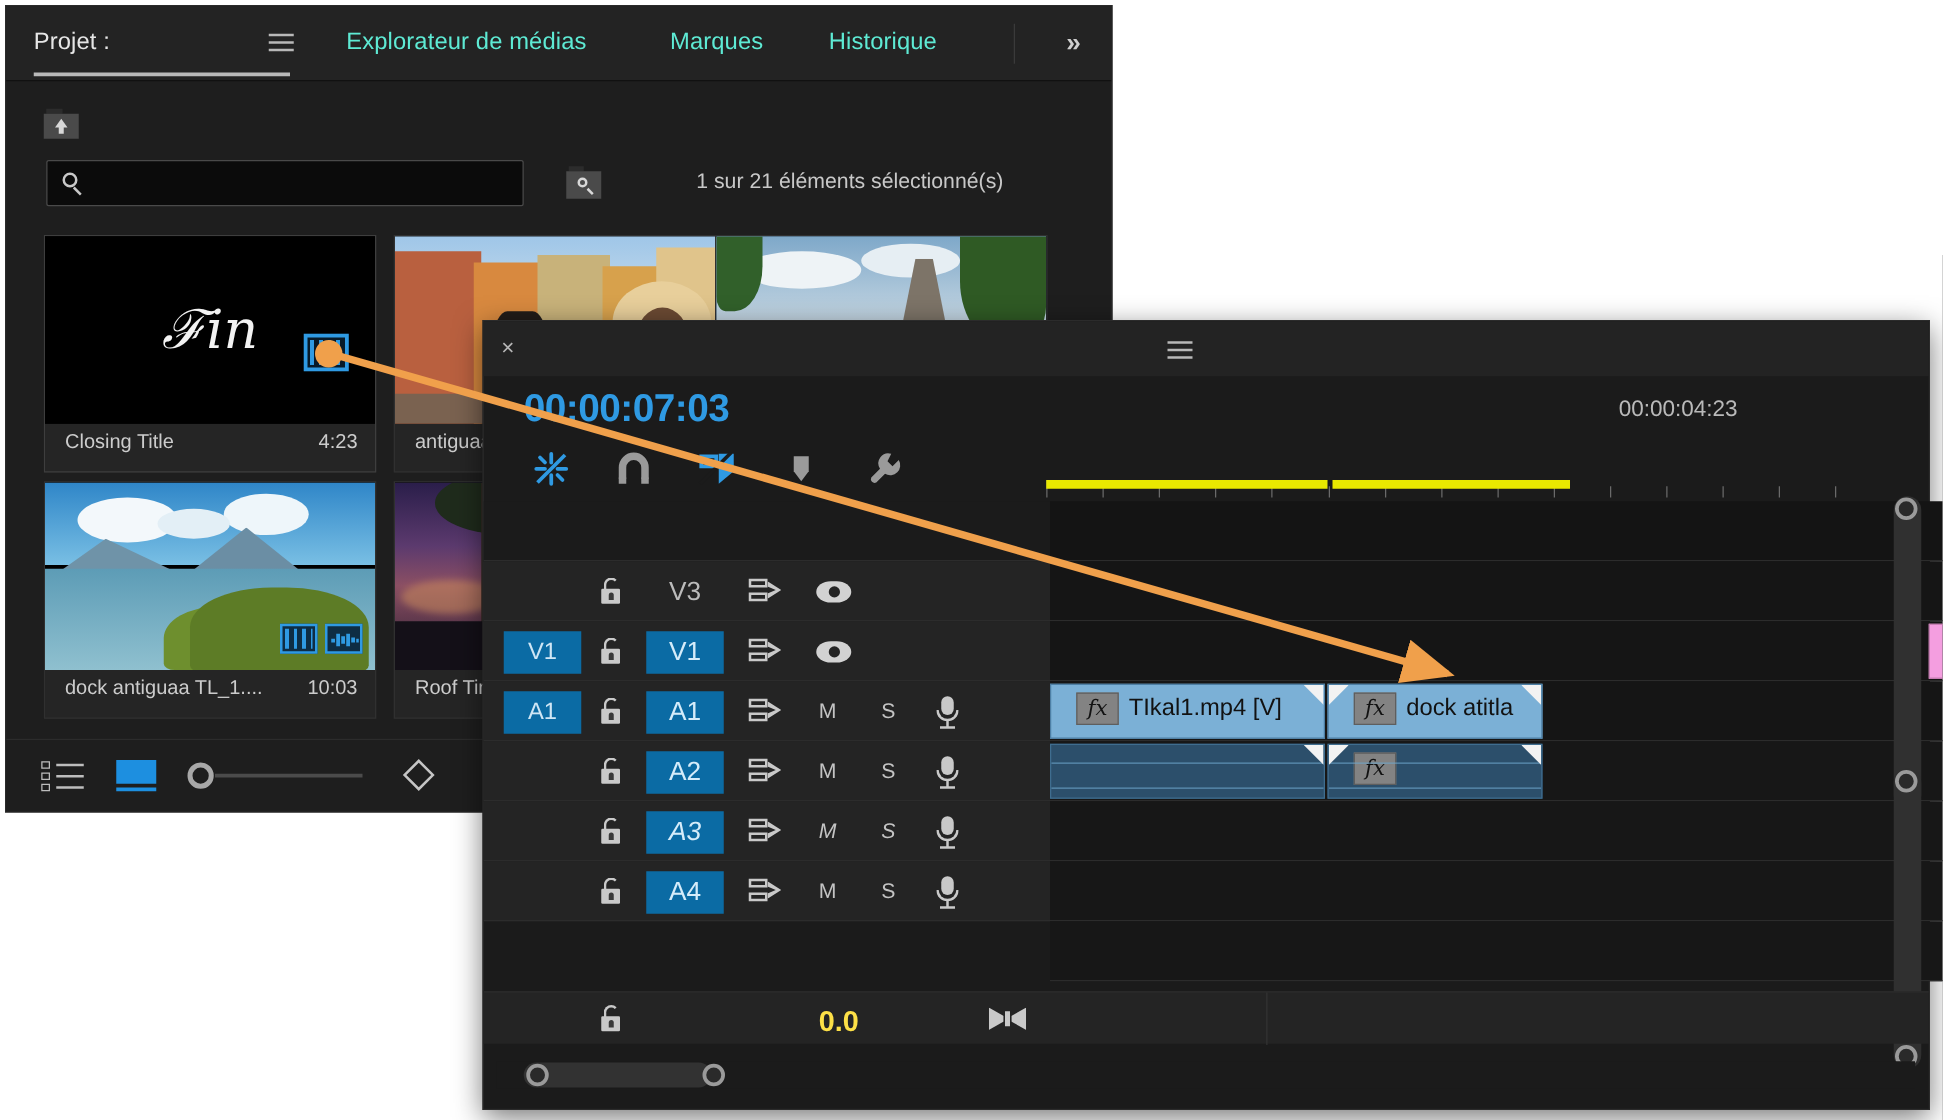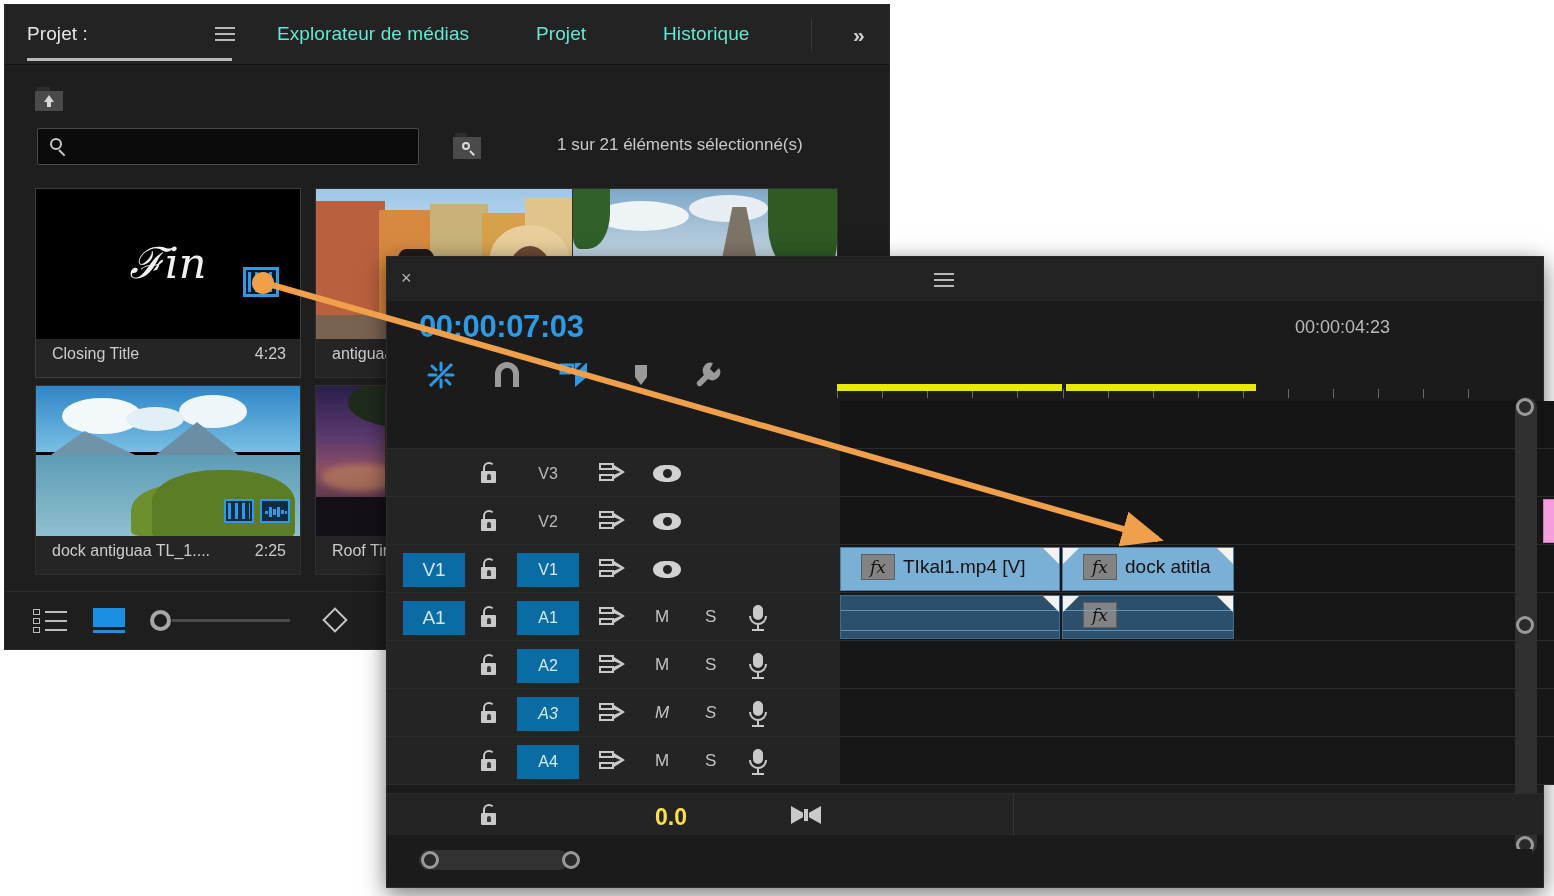--- a/index.html
+++ b/index.html
@@ -204,21 +204,21 @@
   #workbar-2 { position:absolute; left:679px; top:127px; width:190px; height:7px; background:#e9e800; }
 
   
   #track-headers { position:absolute; left:0; top:144px; width:453px; }
   .trk-row { position:relative; width:453px; border-bottom:1px solid #2c2c2c; background:#242424; }
   .trk-target { position:absolute; left:16px; top:8px; width:62px; height:34px; display:flex; align-items:center; justify-content:center;
     font-size:19px; color:#cfe6f5; }
   .trk-target.on { background:#0b6ba4; }
   .trk-lock { position:absolute; left:93px; top:13px; width:20px; height:22px; }
   .trk-name { position:absolute; left:130px; top:8px; width:62px; height:34px; display:flex; align-items:center; justify-content:center;
-     font-size:16px; color:#bbb; }
+     font-size:21px; color:#bbb; }
   .trk-name.on { background:#0b6ba4; color:#d5ecfa; }
   .trk-sync { position:absolute; left:212px; top:14px; width:26px; height:20px; }
   .trk-eye { position:absolute; left:266px; top:16px; width:28px; height:18px; }
   .trk-m { position:absolute; left:268px; top:14px; font-size:17px; color:#c3c3c3; }
   .trk-s { position:absolute; left:318px; top:14px; font-size:17px; color:#c3c3c3; }
   .trk-mic { position:absolute; left:362px; top:12px; width:18px; height:26px; }
 
   
   .lockg { position:relative; width:18px; height:22px; }
   .lockg .shack { position:absolute; left:3px; top:0; width:12px; height:11px;
@@ -295,21 +295,21 @@
 
     <div id="project-tabbar">
       <div class="tab active" style="left:22px;">Projet :</div>
       <div id="tab-menu-icon">
           <i></i>
           <i></i>
           <i></i>
         </div>
       <div id="tab-underline"></div>
       <div class="tab" style="left:272px;">Explorateur de médias</div>
-      <div class="tab" style="left:531px;">Projet</div>
+      <div class="tab" style="left:531px;">Marques</div>
       <div class="tab" style="left:658px;">Historique</div>
       <div id="tab-divider"></div>
       <div id="tab-overflow">»</div>
     </div>
 
     <div id="parent-bin-btn">
       <div class="folderup">
         <div class="tabtop"></div>
           <div class="body"></div>
           <div class="arr"></div>
@@ -396,21 +396,21 @@
               <div class="palm"></div>
           </div>
           <div class="badge-vid" style="left:188px; top:113px;">
               <div class="strip"></div>
             </div>
           <div class="badge-aud" style="left:224px; top:113px;">
               <div class="wave"></div>
             </div>
         </div>
         <div class="bin-label">dock antiguaa TL_1....</div>
-        <div class="bin-dur">2:25</div>
+        <div class="bin-dur">10:03</div>
       </div>
 
       <div class="bin-item" style="left:280px; top:197px;">
         <div class="bin-thumb">
           <div class="roof">
             <div class="glow"></div>
               <div class="fronds"></div>
               <div class="trunk"></div>
             <div class="trunk2"></div>
               <div class="ground"></div>
@@ -548,44 +548,20 @@
             </div>
           </div>
         <div class="trk-eye">
             <div class="eyeg">
               <div class="o"></div>
               <div class="p"></div>
             </div>
           </div>
       </div>
 
-      <div class="trk-row" style="height:48px;">
-        <div class="trk-target"></div>
-        <div class="trk-lock">
-            <div class="lockg">
-              <div class="shack"></div>
-              <div class="bd"></div>
-              <div class="kh"></div>
-            </div>
-          </div>
-        <div class="trk-name">V2</div>
-        <div class="trk-sync">
-            <div class="syncg">
-              <div class="r1"></div>
-              <div class="r2"></div>
-              <div class="ar"></div>
-            </div>
-          </div>
-        <div class="trk-eye">
-            <div class="eyeg">
-              <div class="o"></div>
-              <div class="p"></div>
-            </div>
-          </div>
-      </div>
 
       <div class="trk-row" style="height:48px;">
         <div class="trk-target on">V1</div>
         <div class="trk-lock">
             <div class="lockg">
               <div class="shack"></div>
               <div class="bd"></div>
               <div class="kh"></div>
             </div>
           </div>

